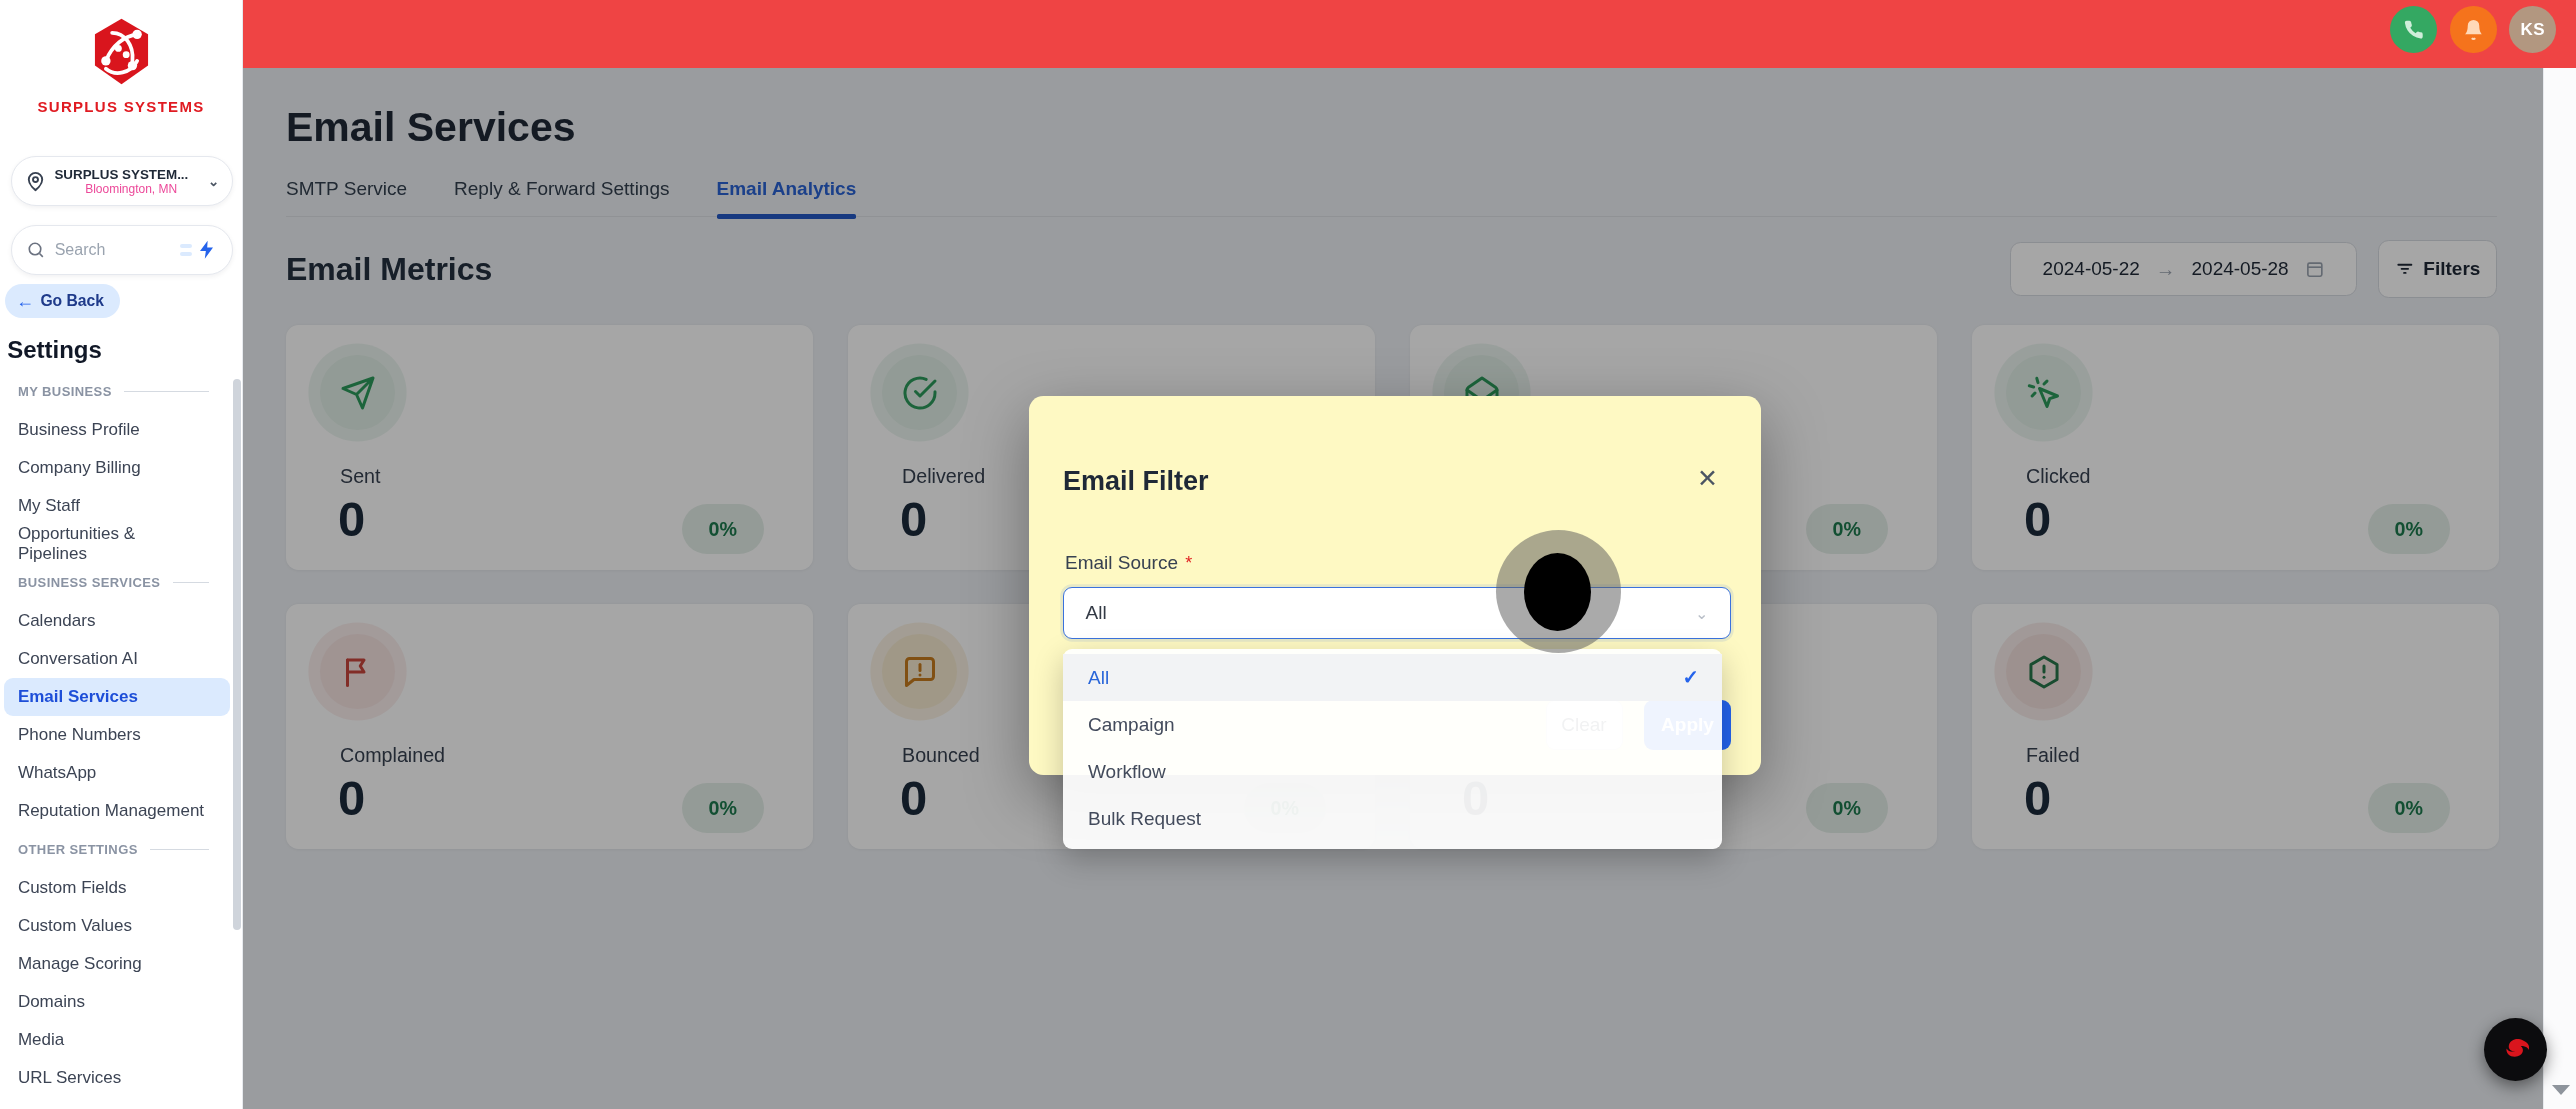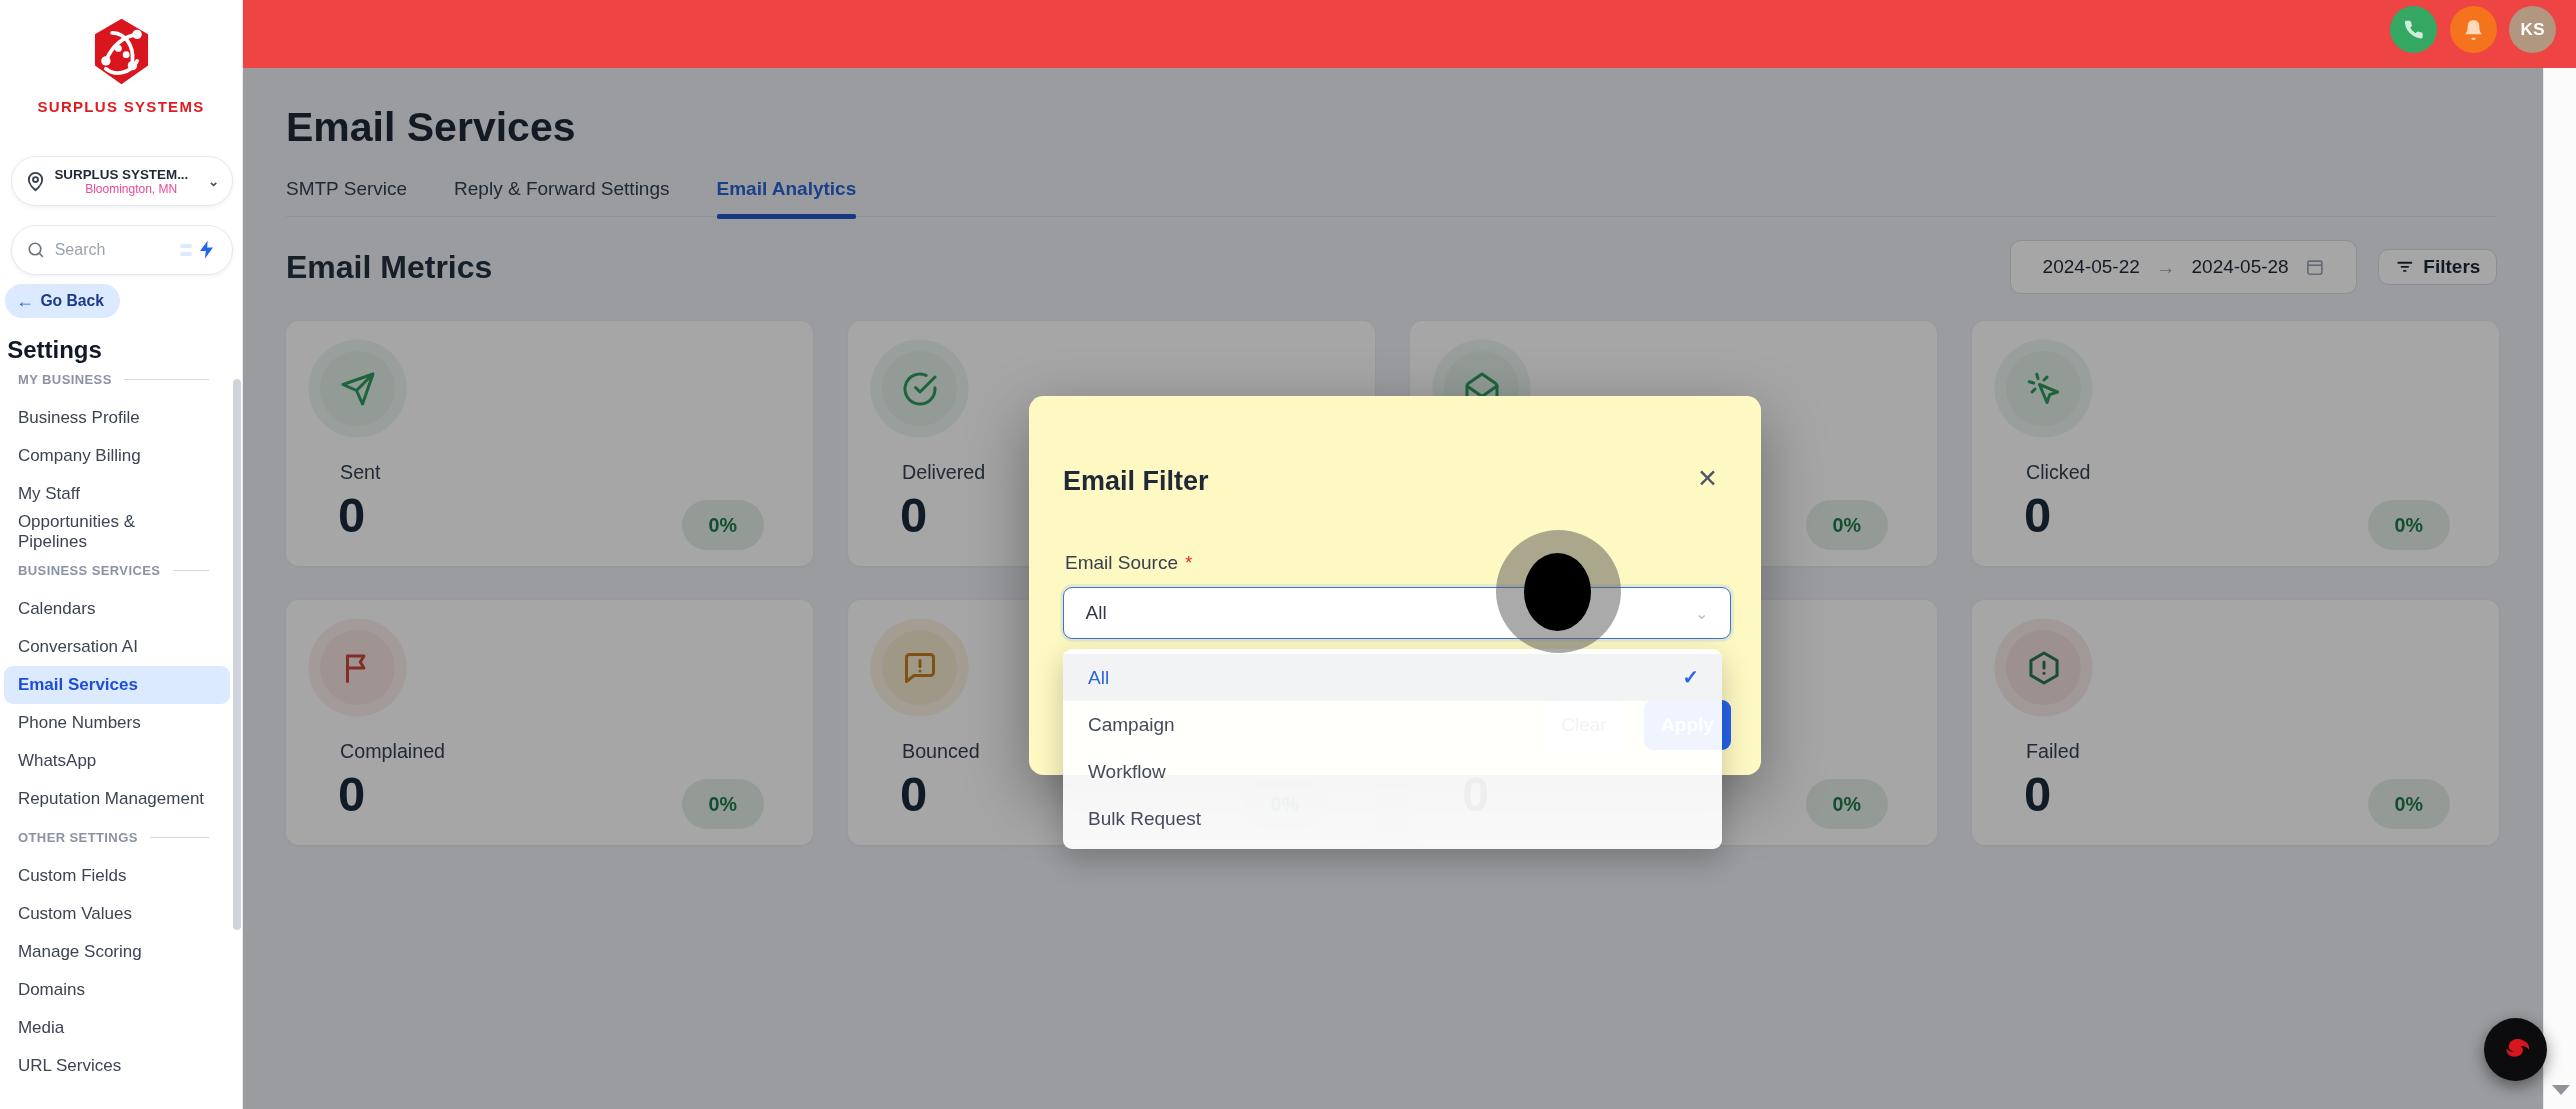--- a/index.html
+++ b/index.html
@@ -18,21 +18,21 @@
   .loc-city { font-size:12px; color:#ec4899; white-space:nowrap;text-align:center; }
   .chev { color:#4b5563; font-size:13.4px; font-weight:bold; }
   .search-pill { position:absolute; left:10.7px; top:225px; width:222px; height:50px; background:#fff; border:0.9px solid #e5e8ee; border-radius:25px; box-shadow:0 1.8px 5.4px rgba(16,24,40,.06); display:flex; align-items:center; padding:0 14.3px; }
   .search-ph { flex:1; margin-left:9px; font-size:16px; color:#9aa3af; }
   .hint-bars { display:flex; flex-direction:column; gap:3.6px; margin-right:3.6px; }
   .hint-bars i { display:block; width:12.5px; height:4.5px; border-radius:2.7px; background:#dbeafe; }
   .goback { position:absolute; left:5.4px; top:284px; height:34px; background:#dbeafe; border-radius:17px; display:flex; align-items:center; padding:0 16px 0 10.7px; gap:6.3px; }
   .goback .arrow { color:#2563eb; font-size:18px; font-weight:bold; line-height:1; }
   .goback .gb-label { color:#1e3a8a; font-weight:bold; font-size:15.7px; }
   .side-title { position:absolute; left:7.2px; top:336px; font-size:24px; font-weight:bold; color:#111827; }
-  .menu { position:absolute; left:0; top:360px; width:234px; }
+  .menu { position:absolute; left:0; top:372px; width:234px; }
   .menu-row { height:39px; display:flex; align-items:center; padding:0 25px 0 18px; }
   .sec-head { font-size:13px; font-weight:bold; color:#8a93a3; letter-spacing:0.4px; }
   .sec-line { flex:1; border-top:1.3px solid #d5dae1; margin-left:12.5px; }
   .menu-item { font-size:17px; color:#3c4454; border-radius:9px; margin:0 3.6px; padding-left:14.3px; height:38px; cursor:pointer; }
   .menu-item.active { background:#dbeafe; color:#1d4ed8; font-weight:bold; }
   .side-scroll { position:absolute; left:233px; top:379px; width:8px; height:551px; border-radius:4.5px; background:#cfd4db; }
 
   
   .topbar { position:absolute; left:243px; top:0; width:2333px; height:68px; background:#ef4444; z-index:5; }
   .top-icons { position:absolute; right:19.7px; top:6.3px; display:flex; gap:12.5px; align-items:center; }
@@ -47,21 +47,21 @@
   .page-title { font-size:41px; font-weight:bold; color:#1f2937; }
   .tabs { display:flex; gap:47px; margin-top:27px; border-bottom:1.8px solid rgba(17,24,39,.07); }
   .tab { font-size:19px; color:#33404f; padding-bottom:16px; position:relative; cursor:pointer; }
   .tab.active { color:#2a63d4; font-weight:bold; }
   .tab.active:after { content:""; position:absolute; left:0; right:0; bottom:-2.7px; height:4.5px; background:#2458c5; border-radius:1.8px; }
   .metrics-row { margin-top:23px; display:flex; align-items:center; justify-content:space-between; }
   .metrics-title { font-size:32px; font-weight:bold; color:#24303f; }
   .controls { display:flex; gap:21px; align-items:center; }
   .datebox { width:347px; height:54px; background:#fff; border:0.9px solid #d6dae1; border-radius:10.7px; display:flex; align-items:center; justify-content:center; gap:16px; font-size:19px; color:#1f2937; }
   .datebox .to-arrow { color:#9aa3af; font-size:19.7px; }
-  .filters-btn { width:119px; height:36px; background:#fff; border:0.9px solid #d6dae1; border-radius:10.7px; display:flex; align-items:center; justify-content:center; gap:9px; font-size:19px; font-weight:bold; color:#1f2937; }
+  .filters-btn { width:119px; height:58px; background:#fff; border:0.9px solid #d6dae1; border-radius:10.7px; display:flex; align-items:center; justify-content:center; gap:9px; font-size:19px; font-weight:bold; color:#1f2937; }
   .cards { margin-top:27px; display:grid; grid-template-columns:repeat(4,527px); gap:34px 35px; }
   .card { position:relative; height:245px; background:#fff; border-radius:12.5px; box-shadow:0 0.9px 2.7px rgba(16,24,40,.05); }
   .card .icon-circle { position:absolute; left:34px; top:30px; width:75px; height:75px; border-radius:50%; display:flex; align-items:center; justify-content:center; }
   .card .m-label { position:absolute; left:54px; top:140px; font-size:19.7px; color:#374151; }
   .card .m-value { position:absolute; left:52px; top:166px; font-size:49px; font-weight:bold; color:#1b2a3b; }
   .card .m-badge { position:absolute; right:49px; top:179px; height:50px; padding:0 27px; border-radius:25px; background:#e4efe9; color:#1d7a4e; display:flex; align-items:center; font-size:19.7px; font-weight:bold; }
 
   
   .overlay { position:absolute; left:243px; top:68px; width:2300px; height:1041px; background:rgba(0,0,0,.35); z-index:15; }
   .modal { position:absolute; left:1029px; top:396px; width:732px; height:379px; background:#fef9c3; border-radius:14.3px; box-shadow:0 21.5px 63px rgba(0,0,0,.35); z-index:20; }

